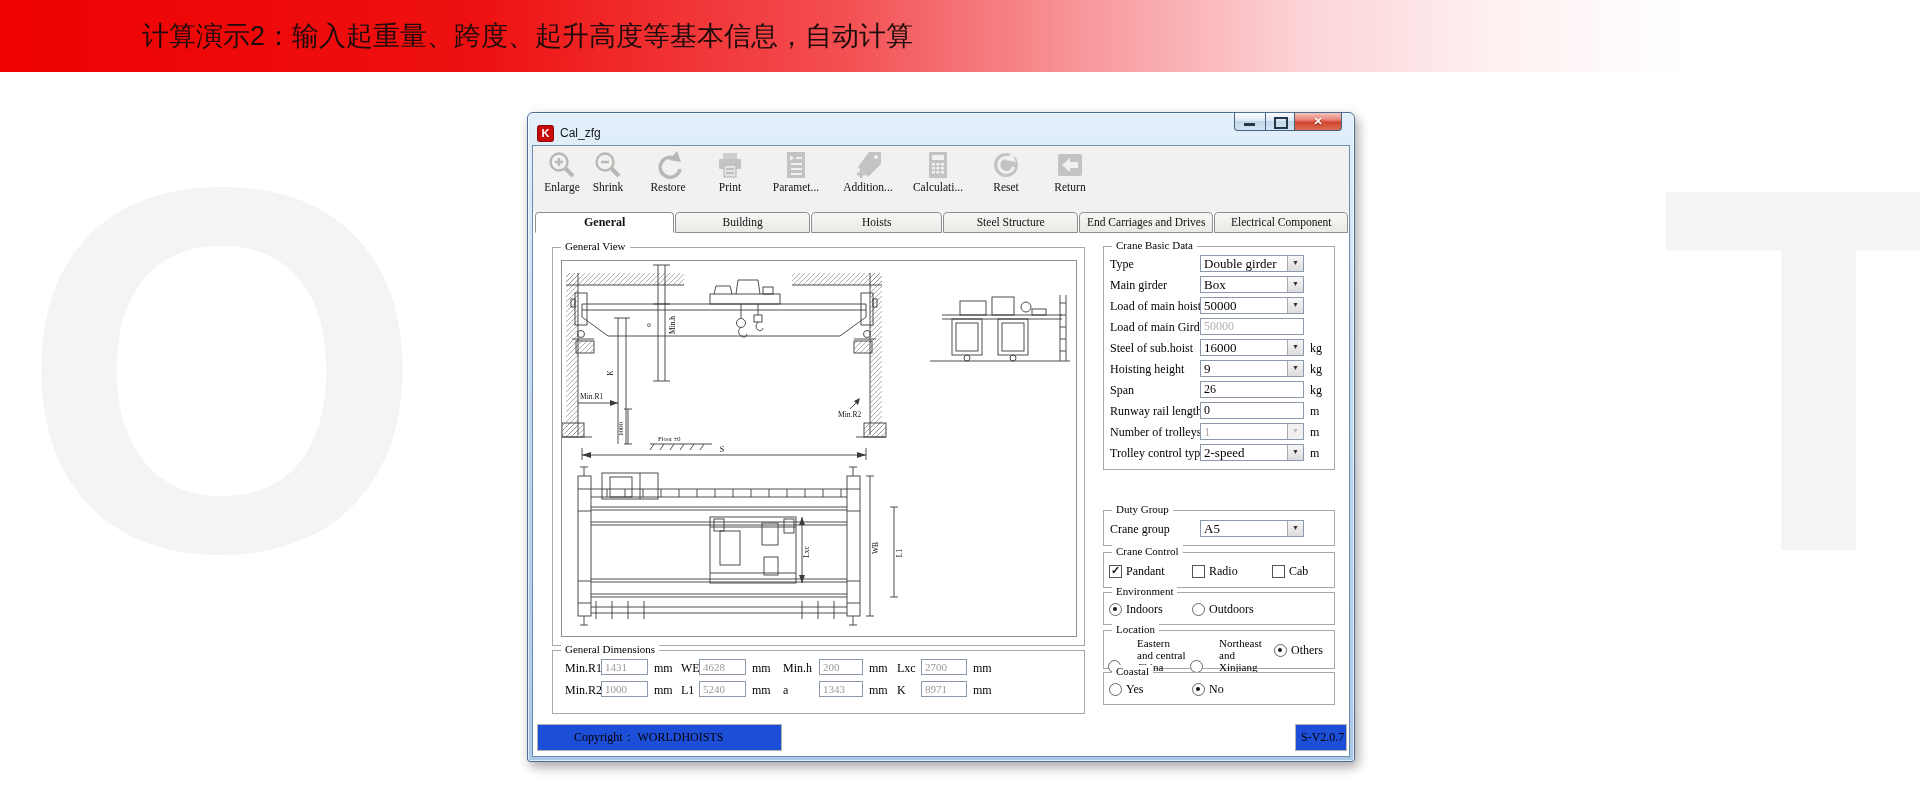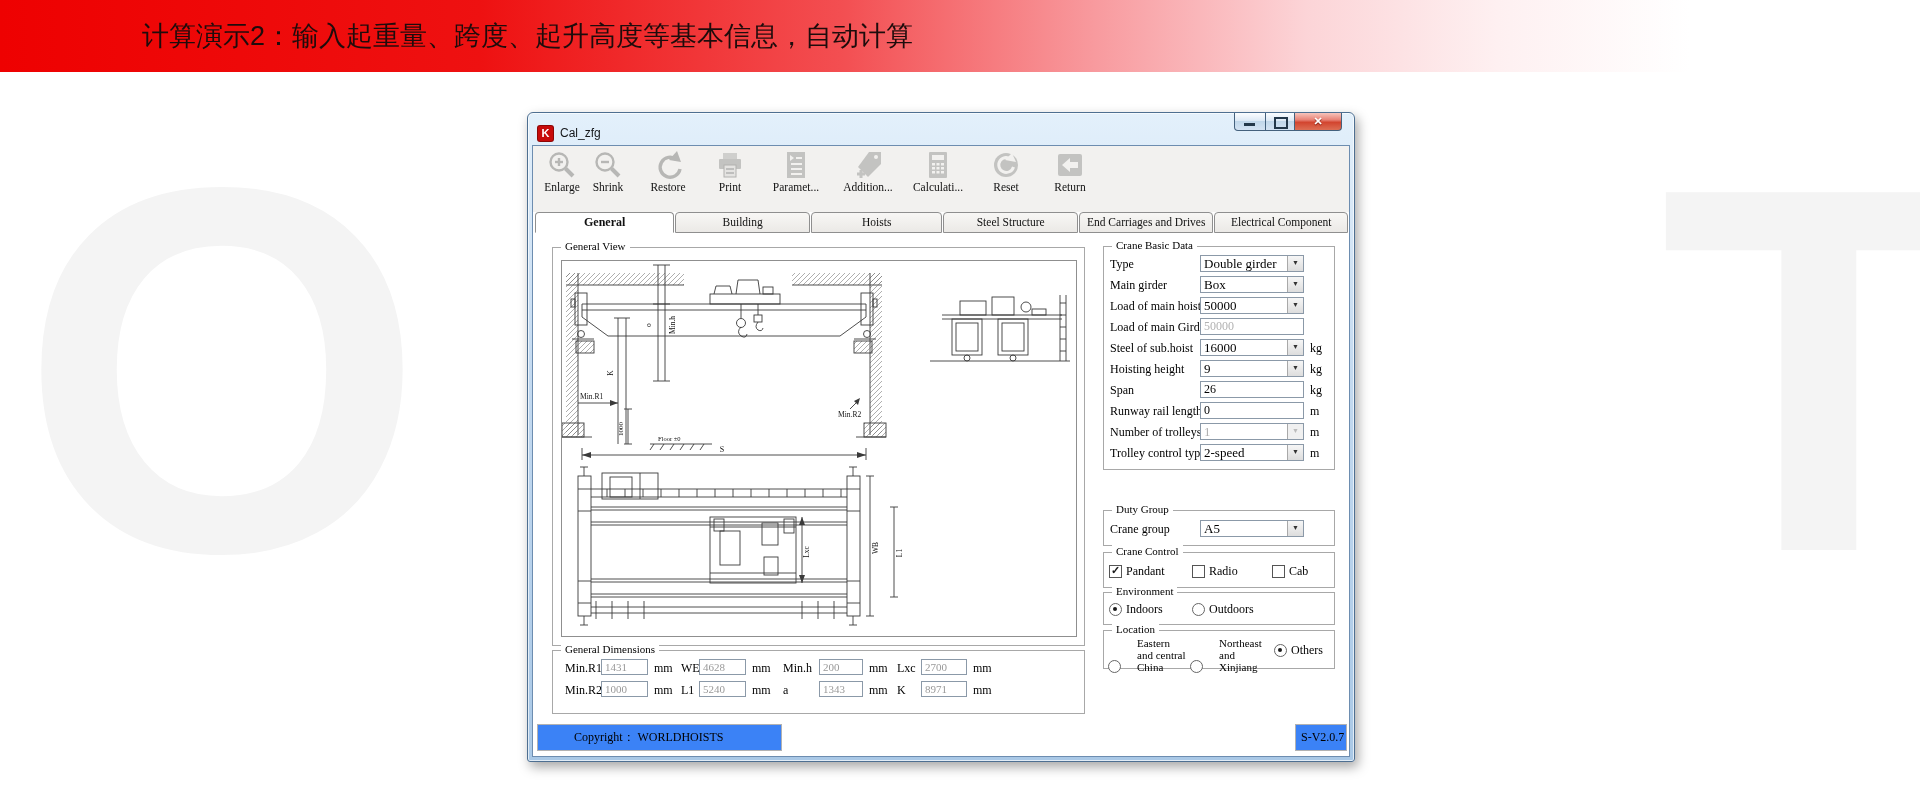--- a/index.html
+++ b/index.html
@@ -99,21 +99,21 @@
   .opt.twoline{align-items:flex-end;font-size:11px;line-height:12px;gap:12px;}
   .opt.twoline .circ{margin-top:4px;}
 
   
   .gdrow{position:absolute;left:0;right:0;height:18px;}
   .gl{position:absolute;top:2px;font-size:12px;white-space:nowrap;}
   .gi{position:absolute;top:0;height:16px;border:1px solid #8b99a8;background:#fff;font-size:11px;
     line-height:14px;padding-left:3px;color:#999;box-sizing:border-box;white-space:nowrap;overflow:hidden;}
 
   
-  .scell{position:absolute;top:578px;height:27px;border:1px solid #b2b2b2;background:#3b82f6;
+  .scell{position:absolute;top:578px;height:27px;border:1px solid #b2b2b2;background:#1d4ed8;
     font-size:12px;line-height:25px;box-sizing:border-box;white-space:nowrap;overflow:hidden;}
 
   
   .drawing svg text{font-family:"Liberation Serif",serif;fill:#111;}
 </style>
 </head>
 <body>
 
 <span class="wm l1">O</span>
 <span class="wm l2">K</span>
@@ -625,18 +625,29 @@
       <div class="opt twoline" style="left:86px;top:6px;width:82px">
         <span class="circ"></span>
         <span>Northeast and Xinjiang</span>
       </div>
       <div class="opt sel" style="left:170px;top:12px">
         <span class="circ"></span>
         <span>Others</span>
       </div>
     </div>
 
+    <div class="groupbox rb coast">
+      <span class="legend">Coastal</span>
+      <div class="opt" style="left:5px;top:9px">
+        <span class="circ"></span>
+        <span>Yes</span>
+      </div>
+      <div class="opt sel" style="left:88px;top:9px">
+        <span class="circ"></span>
+        <span>No</span>
+      </div>
+    </div>
 
     <div class="scell" style="left:4px;width:245px;padding-left:36px">Copyright： WORLDHOISTS</div>
     <div class="scell" style="left:762px;width:52px;padding-left:5px">S-V2.0.7</div>
 
   </div>
 </div>
 
 </body></html>

